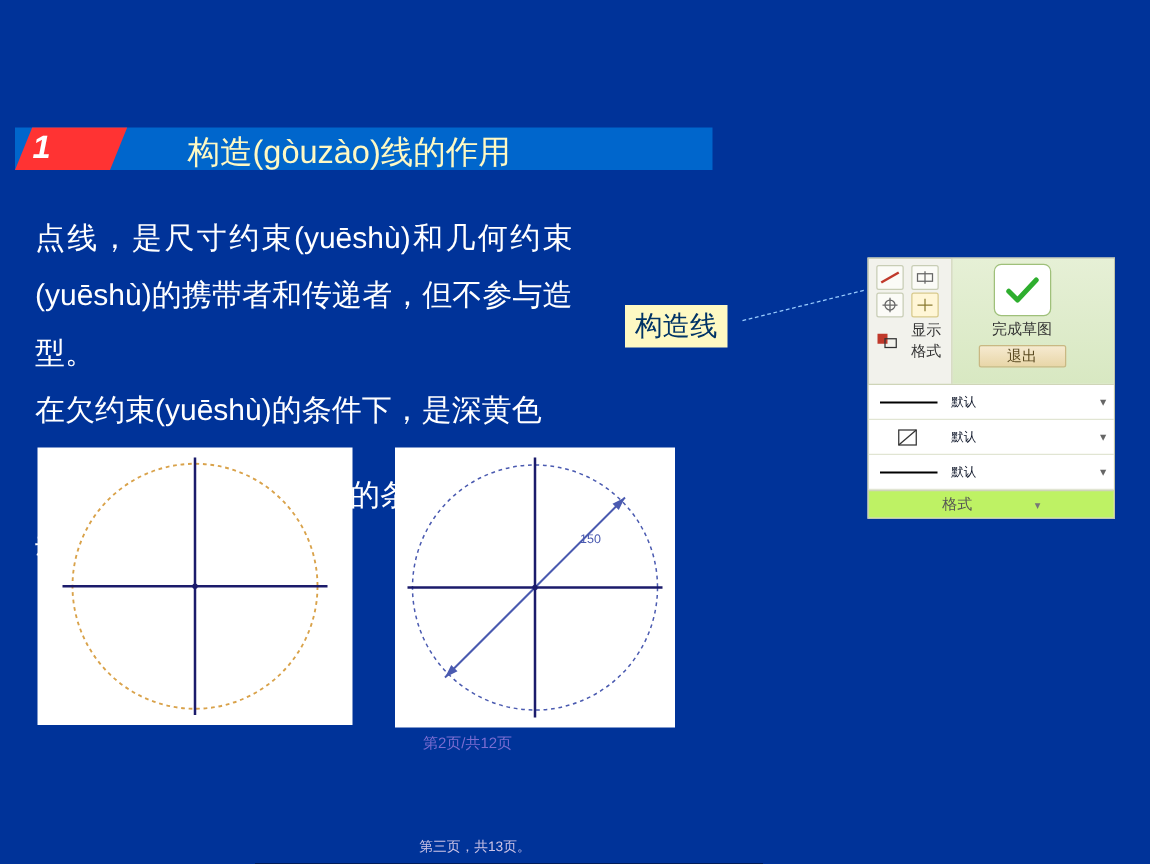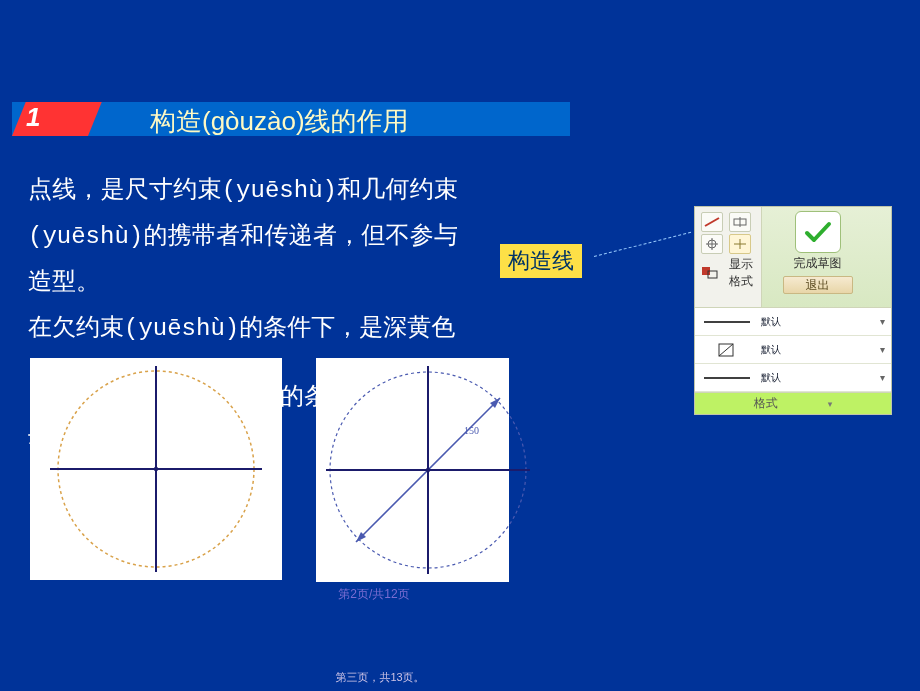--- a/index.html
+++ b/index.html
@@ -7,33 +7,33 @@
   .slide { position:relative; width:920px; height:691px; background:#003399; overflow:hidden; }
 
   
   .section-header { position:absolute; top:102px; left:12px; width:558px; height:34px; background:#0066cc; }
   .section-num-box { position:absolute; top:0; left:0; width:90px; height:34px; }
   .section-num-box .red-para { position:absolute; top:0; left:0; width:76px; height:34px; background:#ff3333; transform:skewX(-22deg); transform-origin:bottom left; }
   .section-num { position:absolute; top:0px; left:14px; font-size:26px; font-weight:bold; color:#fff; font-style:italic; }
   .section-title { position:absolute; top:2px; left:138px; font-size:26px; color:#fef9c3; }
 
   
-  .body-text { position:absolute; top:168px; left:28px; width:430px; font-size:24px; color:#fff; line-height:46px; text-align:justify;font-family:Liberation Mono, monospace; }
+  .body-text { position:absolute; top:168px; left:28px; width:430px; font-size:24px; color:#fff; line-height:46px; text-align:justify; }
 
   
-  .gouzaoxian-box { position:absolute; top:244px; left:500px; background:#fde047; color:#003366; font-size:22px; padding:2px 8px; }
+  .gouzaoxian-box { position:absolute; top:244px; left:500px; background:#fef9c3; color:#003366; font-size:22px; padding:2px 8px; }
 
   
   .leader-line { position:absolute; top:256px; left:594px; width:100px; height:1px; border-top:1px dashed #99ccff; transform:rotate(-14deg); transform-origin:left center; }
 
   
   .figures { position:absolute; top:358px; left:30px; width:540px; height:224px; display:flex; gap:34px; }
   .fig { background:#fff; position:relative; }
   .fig.a { width:252px; height:222px; }
-  .fig.b { width:193px; height:224px;font-family:Liberation Serif, serif; }
+  .fig.b { width:224px; height:224px; }
 
   
   .panel { position:absolute; top:206px; left:694px; width:198px; background:#f2f2ec; border:1px solid #bfc5aa; font-size:12px; color:#333; }
   .panel-top { display:flex; height:100px; }
   .panel-left-icons { width:66px; display:flex; flex-direction:column; padding:5px 4px 2px 6px; gap:2px; }
   .icon-row { display:flex; gap:6px; align-items:center; }
   .ico { width:22px; height:20px; display:flex; align-items:center; justify-content:center; border:1px solid #c8cdb5; background:#fbfbf7; border-radius:2px; }
   .ico svg { display:block; }
   .label-showfmt { font-size:12px; margin-left:4px; color:#333; }
   .panel-right { flex:1; display:flex; flex-direction:column; align-items:center; justify-content:flex-start; padding:4px 20px 0 2px; background:linear-gradient(#e6f0d6,#d8e8c2); border-left:1px solid #cfd5b8;}

